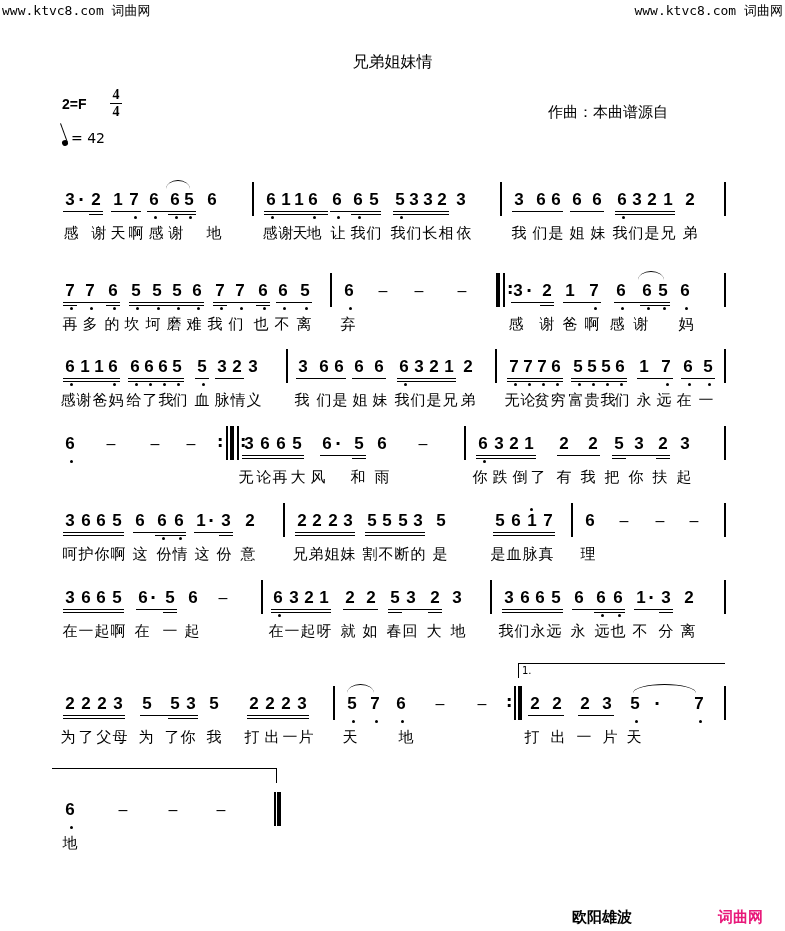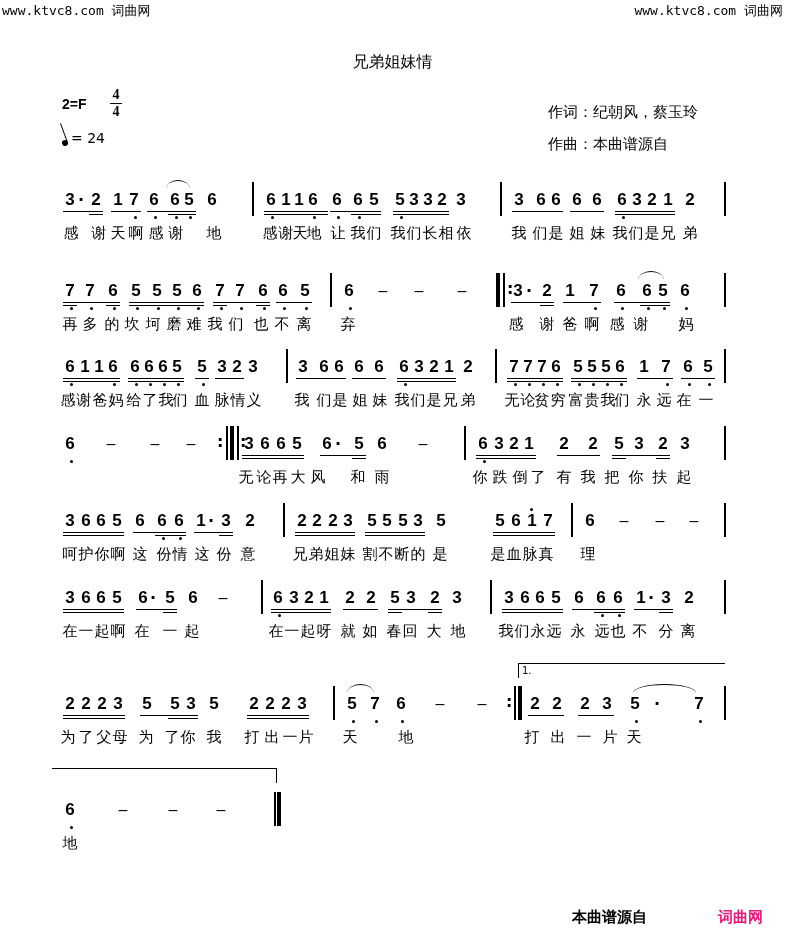--- a/index.html
+++ b/index.html
@@ -42,24 +42,23 @@
 
 <div class="title">兄弟姐妹情</div>
 <div class="key">2=F</div>
 <div class="timesig">
   <div>4</div>
   <div class="bar"></div>
   <div>4</div>
 </div>
 <div class="tempo">
   <span class="quarter"></span>
-  <span>= 24</span>
+  <span>= 42</span>
 </div>
 <div class="credits">
-  <div>作词：纪朝风，蔡玉玲</div>
   <div>作曲：本曲谱源自</div>
 </div>
 
 <div id="score">
     <div class="system" style="top: 190px;">
       <div class="note" style="left: 63px;">3</div>
       <div class="aug" style="left: 78px;">·</div>
       <div class="note" style="left: 89px;">2</div>
       <div class="note" style="left: 111px;">1</div>
       <div class="note" style="left: 127px;">7</div>
@@ -631,15 +630,15 @@
       <div class="dash" style="left: 214px;">–</div>
       <div class="barline" style="left: 274px;"></div>
       <div class="barthick" style="left: 277px;"></div>
       <div class="dotb" style="left: 70px; top: 26px;"></div>
       <div class="volta-end" style="left: 52px; width: 224px; top: -32px;"></div>
       <div class="lyric" style="left: 62px;">地</div>
     </div>
   </div>
 
 <div class="footer">
-  <span>本曲谱源自</span>
+  <span>欧阳雄波</span>
   <span class="brand">词曲网</span>
 </div>
 
 </body></html>

